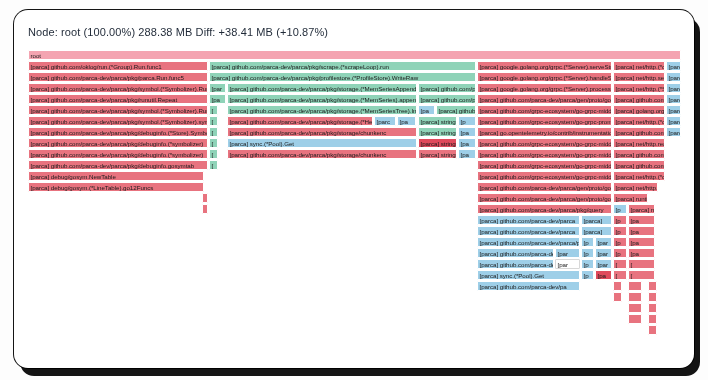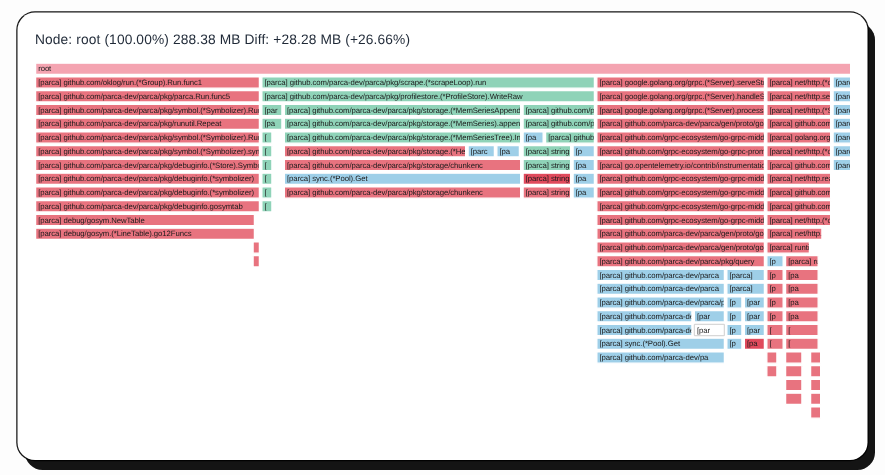--- a/index.html
+++ b/index.html
@@ -48,21 +48,21 @@
   .c-blue{background:#9ecfe8;}
   .c-white{background:#ffffff;border:0.5px solid #d8d8d8;}
   .c-crimson{background:#e04a5c;}
 </style>
 </head>
 <body>
 
 <div class="backdrop"></div>
 
 <div class="window">
-  <div class="node-header">Node: root (100.00%) 288.38 MB Diff: +28.28 MB (+26.66%)</div>
+  <div class="node-header">Node: root (100.00%) 288.38 MB Diff: +38.41 MB (+10.87%)</div>
   <div class="flame" id="flame">
       <div class="frame c-root" style="left: 0px; top: 0px; width: 653px;">root</div>
       <div class="frame c-red" style="left: 0px; top: 11px; width: 180px;">[parca] github.com/oklog/run.(*Group).Run.func1</div>
       <div class="frame c-green" style="left: 181px; top: 11px; width: 267px;">[parca] github.com/parca-dev/parca/pkg/scrape.(*scrapeLoop).run</div>
       <div class="frame c-red" style="left: 449px; top: 11px; width: 135px;">[parca] google.golang.org/grpc.(*Server).serveStreams.func1.2</div>
       <div class="frame c-red" style="left: 585px; top: 11px; width: 52px;">[parca] net/http.(*conn).serve</div>
       <div class="frame c-blue" style="left: 638px; top: 11px; width: 15px;">[parca] runtime.main</div>
       <div class="frame c-red" style="left: 0px; top: 22px; width: 180px;">[parca] github.com/parca-dev/parca/pkg/parca.Run.func5</div>
       <div class="frame c-green" style="left: 181px; top: 22px; width: 267px;">[parca] github.com/parca-dev/parca/pkg/profilestore.(*ProfileStore).WriteRaw</div>
       <div class="frame c-red" style="left: 449px; top: 22px; width: 135px;">[parca] google.golang.org/grpc.(*Server).handleStream</div>

